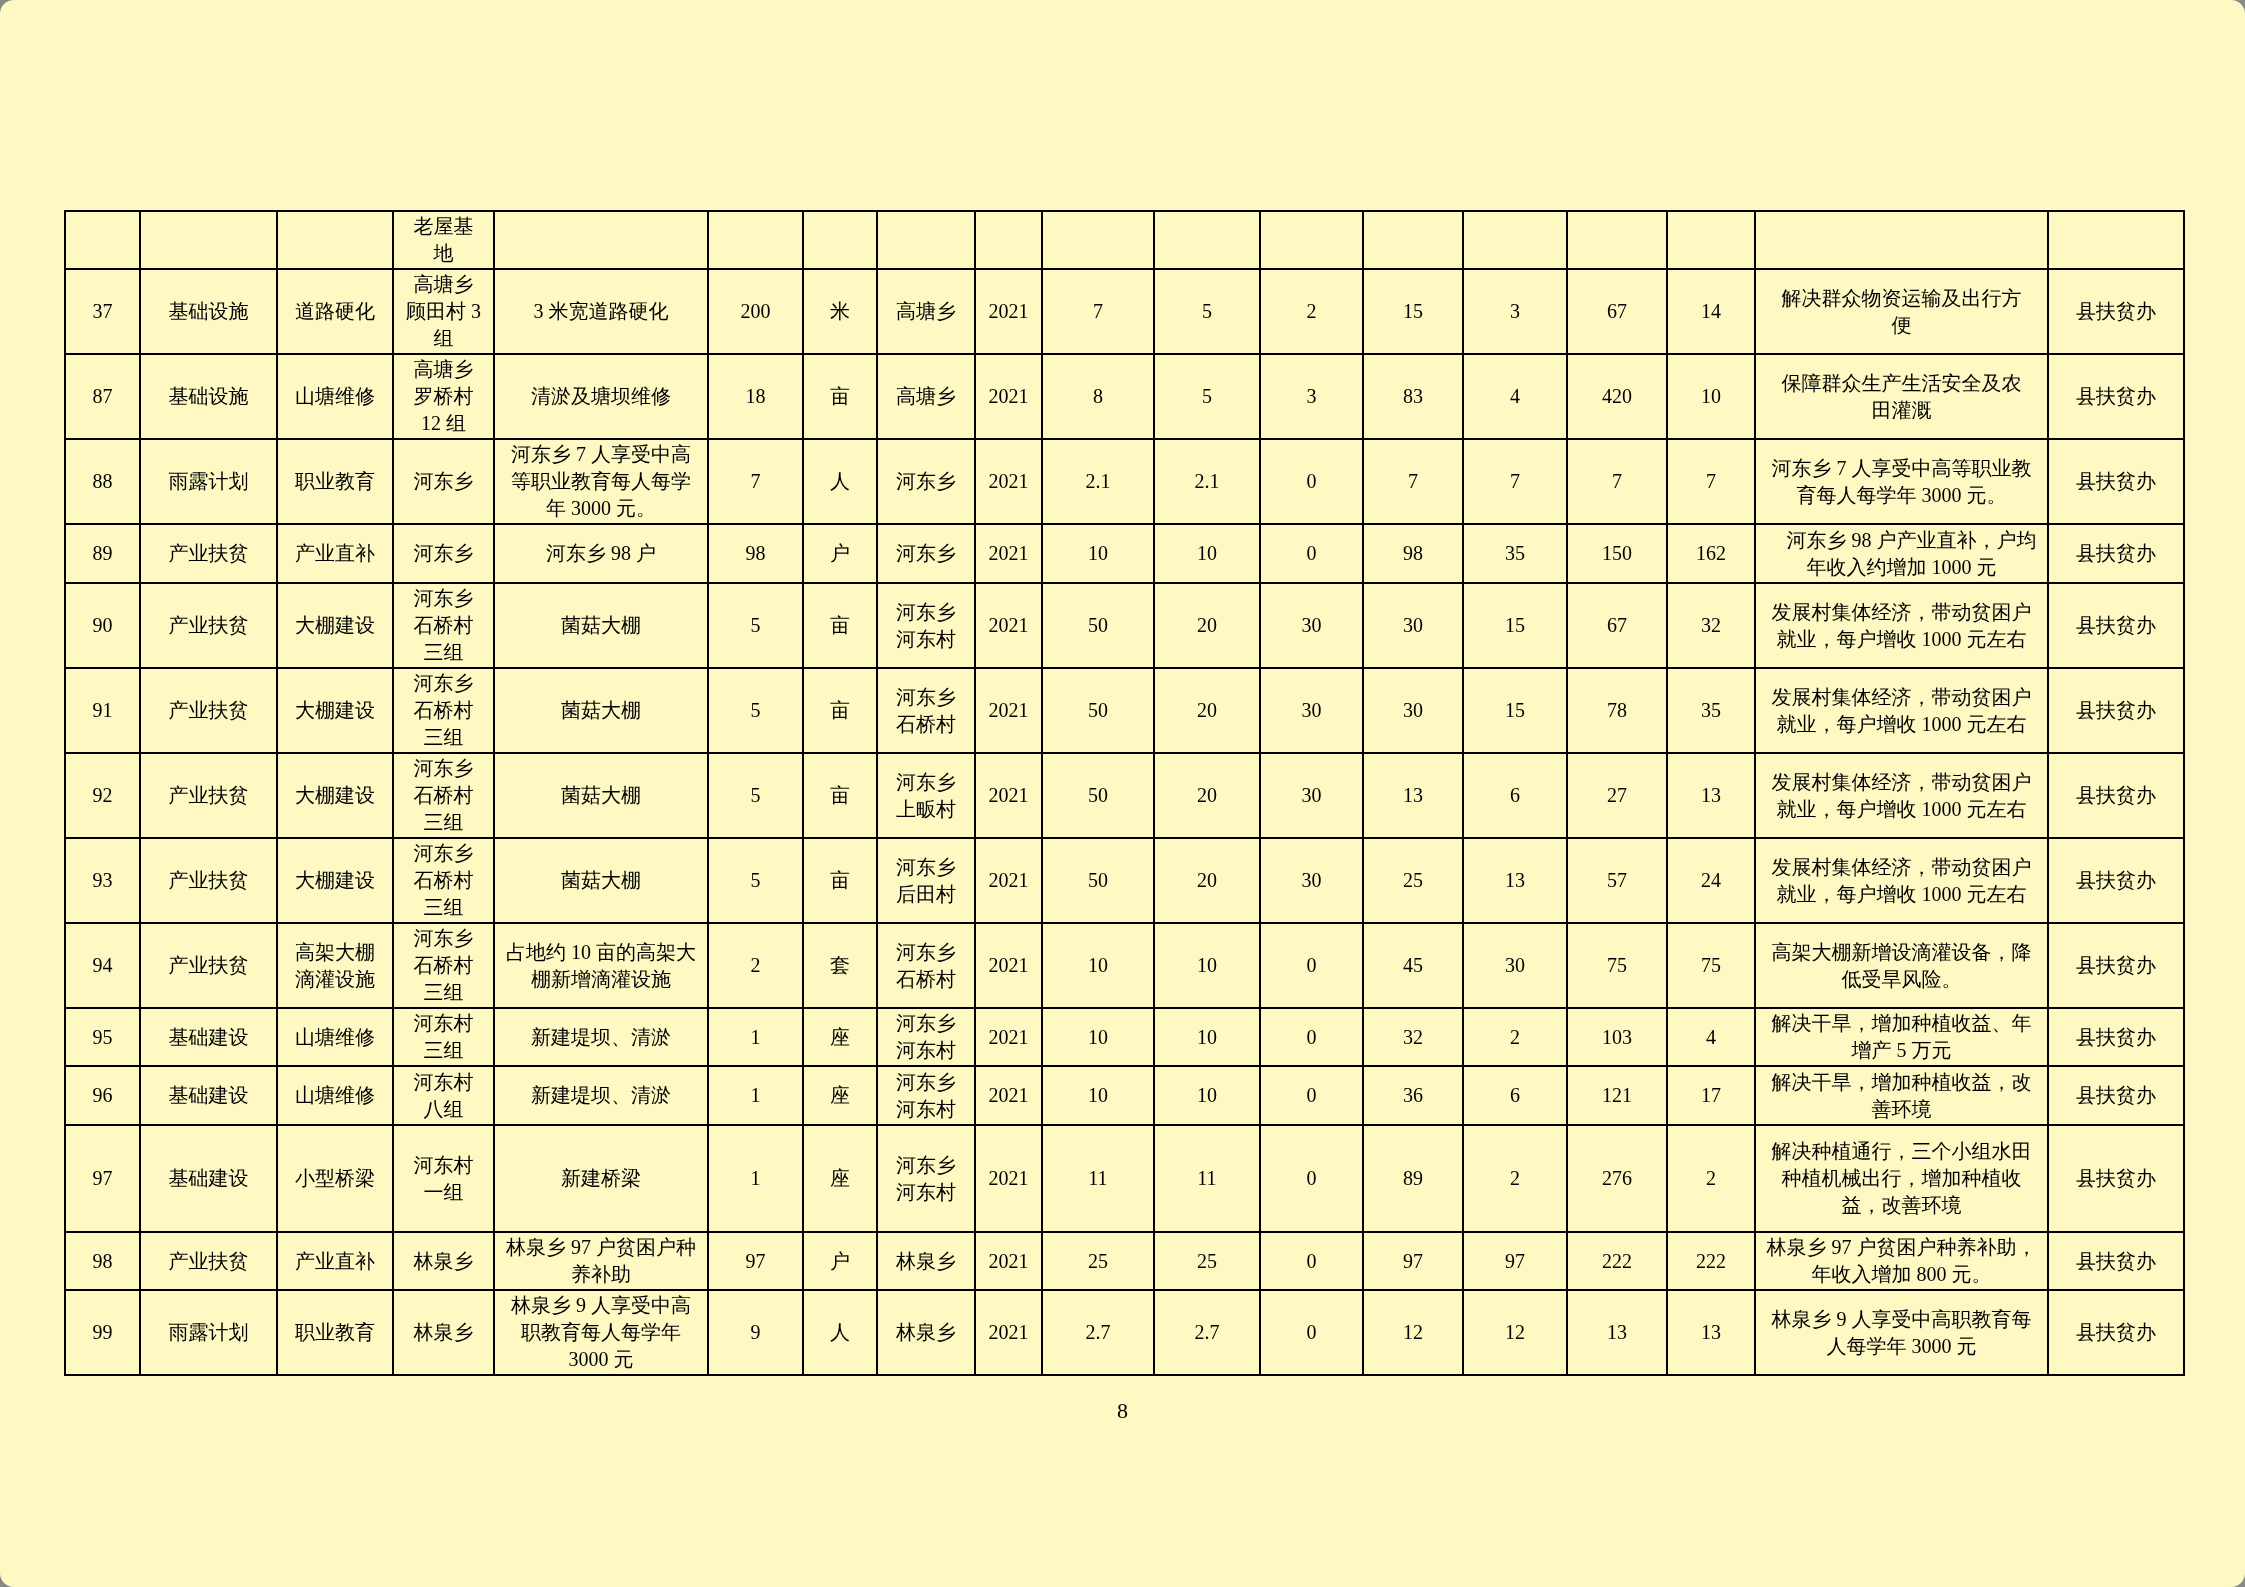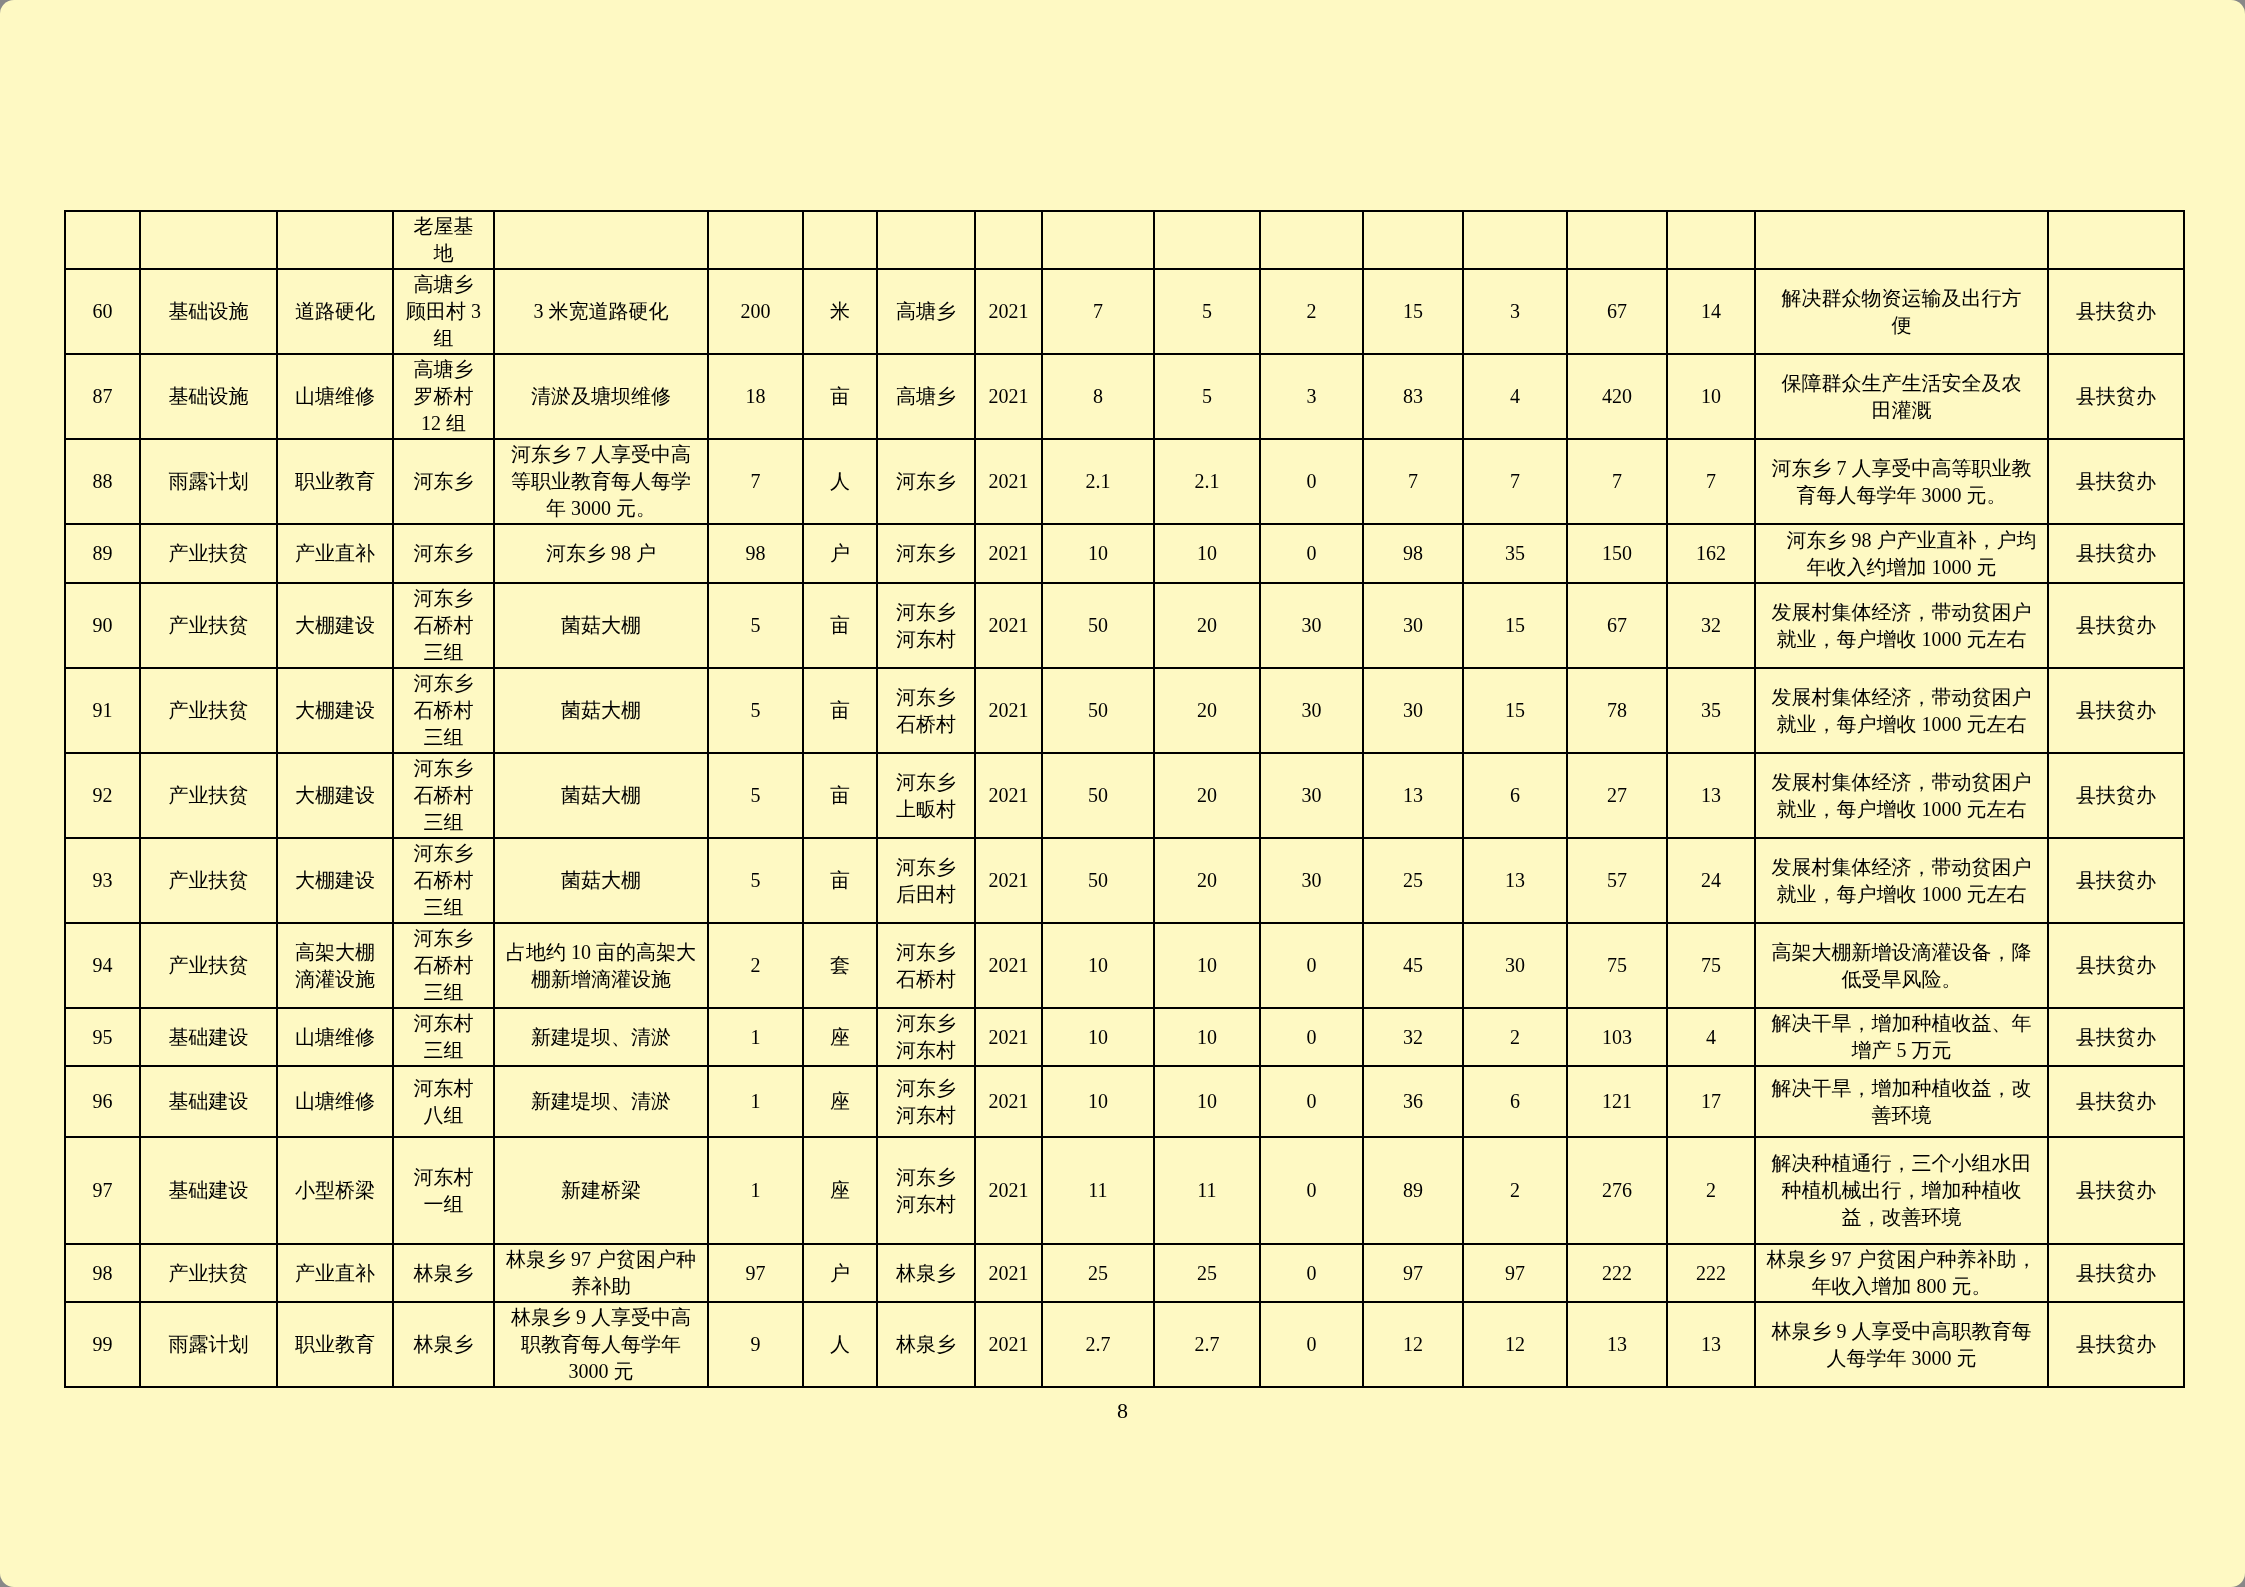--- a/index.html
+++ b/index.html
@@ -91,21 +91,21 @@
             <td class="col10"></td>
             <td class="col11"></td>
             <td class="col12"></td>
             <td class="col13"></td>
             <td class="col14"></td>
             <td class="col15"></td>
             <td class="col16"></td>
             <td class="col17"></td>
           </tr>
           <tr style="height: 82px;">
-            <td class="col0">60</td>
+            <td class="col0">37</td>
             <td class="col1">基础设施</td>
             <td class="col2">道路硬化</td>
             <td class="col3">高塘乡
 顾田村 3
 组</td>
             <td class="col4">3 米宽道路硬化</td>
             <td class="col5">200</td>
             <td class="col6">米</td>
             <td class="col7">高塘乡</td>
             <td class="col8">2021</td>
@@ -325,21 +325,21 @@
             <td class="col10">10</td>
             <td class="col11">0</td>
             <td class="col12">32</td>
             <td class="col13">2</td>
             <td class="col14">103</td>
             <td class="col15">4</td>
             <td class="col16">解决干旱，增加种植收益、年
 增产 5 万元</td>
             <td class="col17">县扶贫办</td>
           </tr>
-          <tr style="height: 71px;">
+          <tr style="height: 59px;">
             <td class="col0">96</td>
             <td class="col1">基础建设</td>
             <td class="col2">山塘维修</td>
             <td class="col3">河东村
 八组</td>
             <td class="col4">新建堤坝、清淤</td>
             <td class="col5">1</td>
             <td class="col6">座</td>
             <td class="col7">河东乡
 河东村</td>

